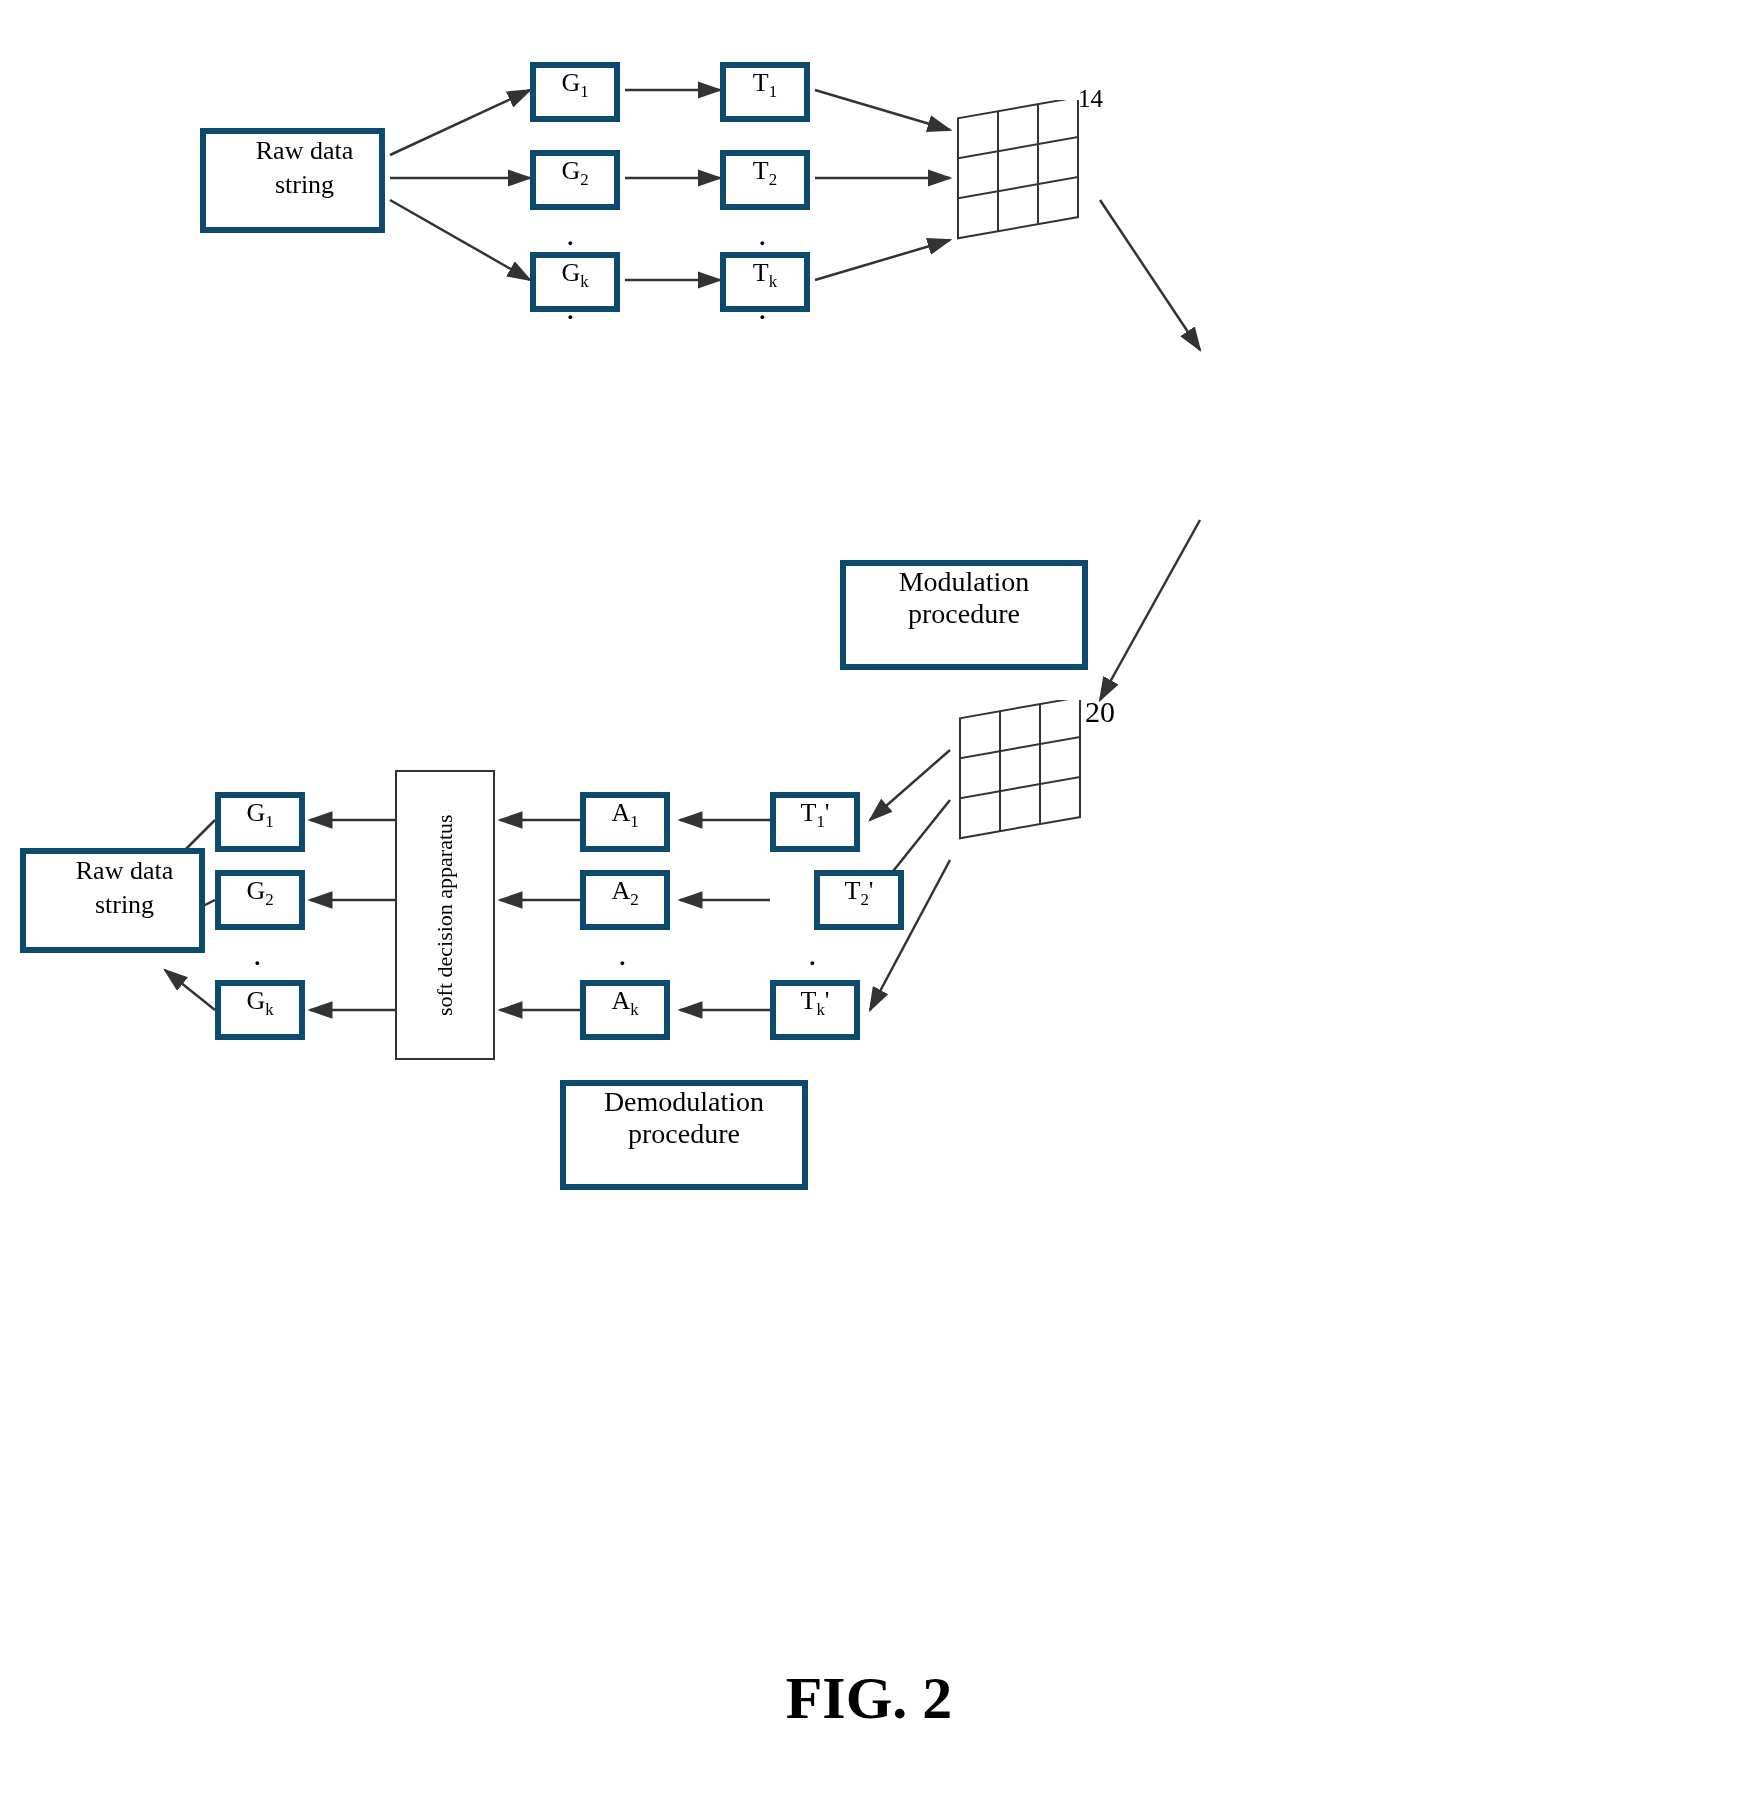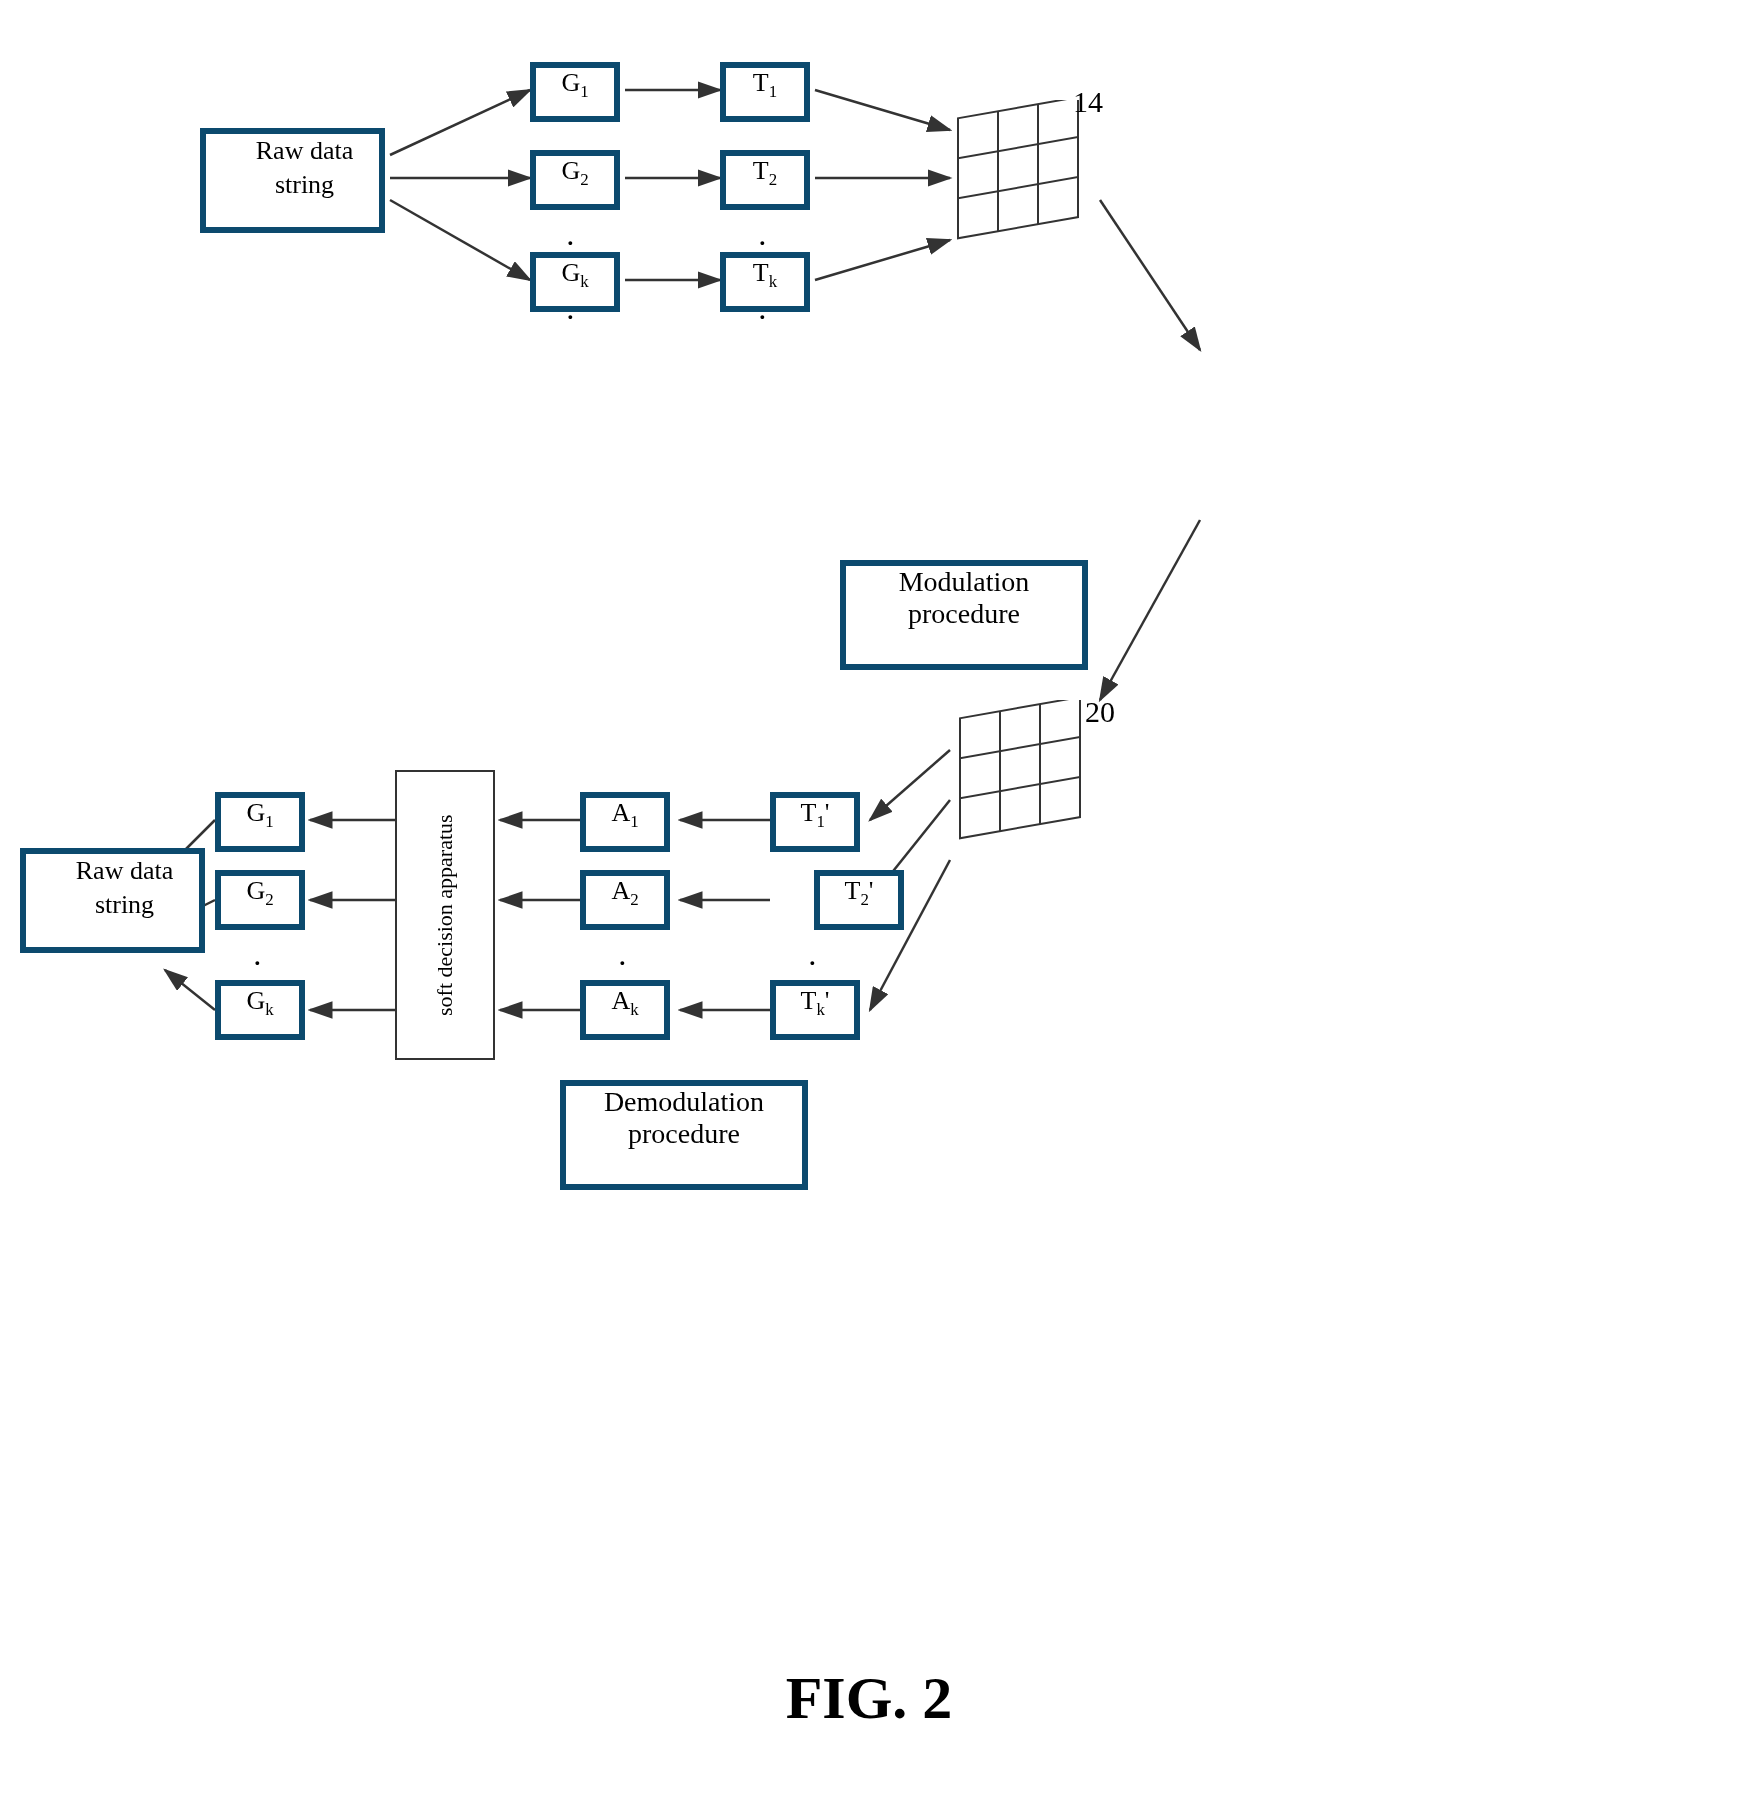--- a/index.html
+++ b/index.html
@@ -192,21 +192,21 @@
 
         <rect x="0" y="0" width="120" height="120" fill="none" stroke="#333" stroke-width="2"></rect>
 
         <line x1="40" y1="0" x2="40" y2="120" stroke="#333" stroke-width="2"></line>
         <line x1="80" y1="0" x2="80" y2="120" stroke="#333" stroke-width="2"></line>
 
         <line x1="0" y1="40" x2="120" y2="40" stroke="#333" stroke-width="2"></line>
         <line x1="0" y1="80" x2="120" y2="80" stroke="#333" stroke-width="2"></line>
       </g>
     </svg>
-    <span style="position:absolute; top:-15px; right:0px; font-size:30px; font-family:'Times New Roman';">14</span>
+    <span style="position:absolute; top:-15px; right:0px; font-size:25px; font-family:'Times New Roman';">14</span>
   </div>
 
 
   <div class="box box-proc" style="left:840px; top:560px;">
     <span style="white-space:pre-line; font-size:28px;">Modulation
 procedure</span>
   </div>
 
   <div style="position:absolute; left:950px; top:700px;">
     <svg width="155" height="170">

